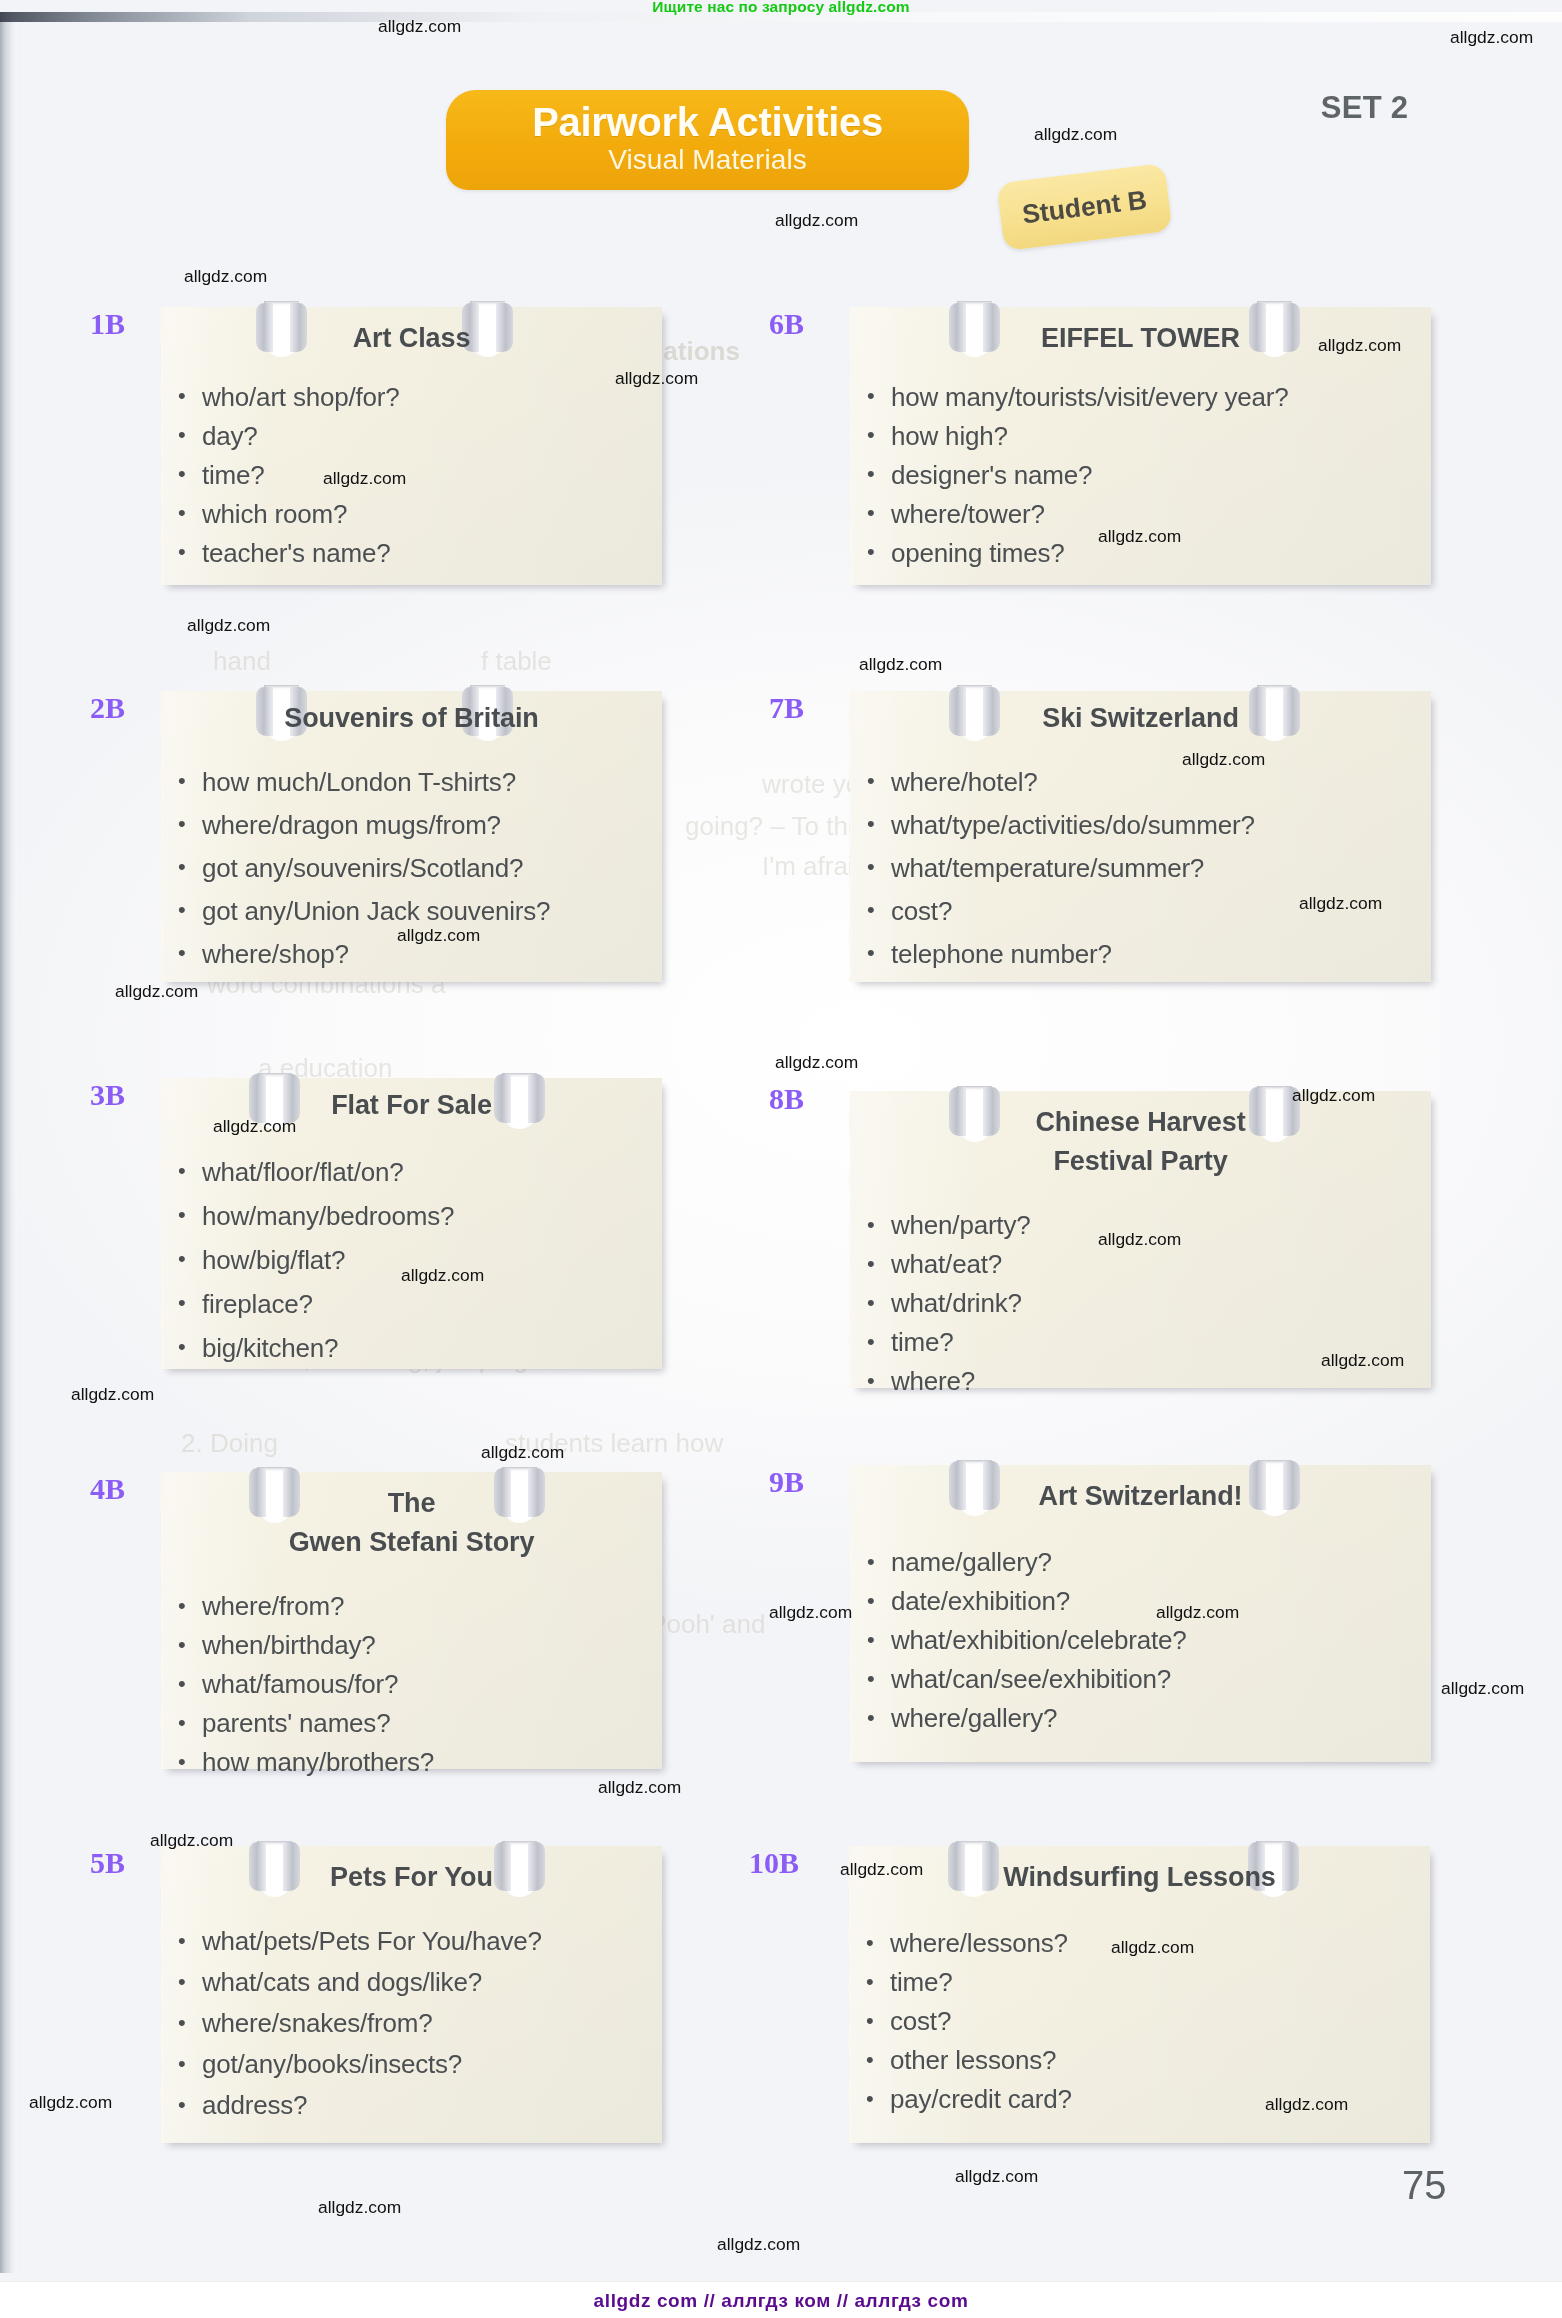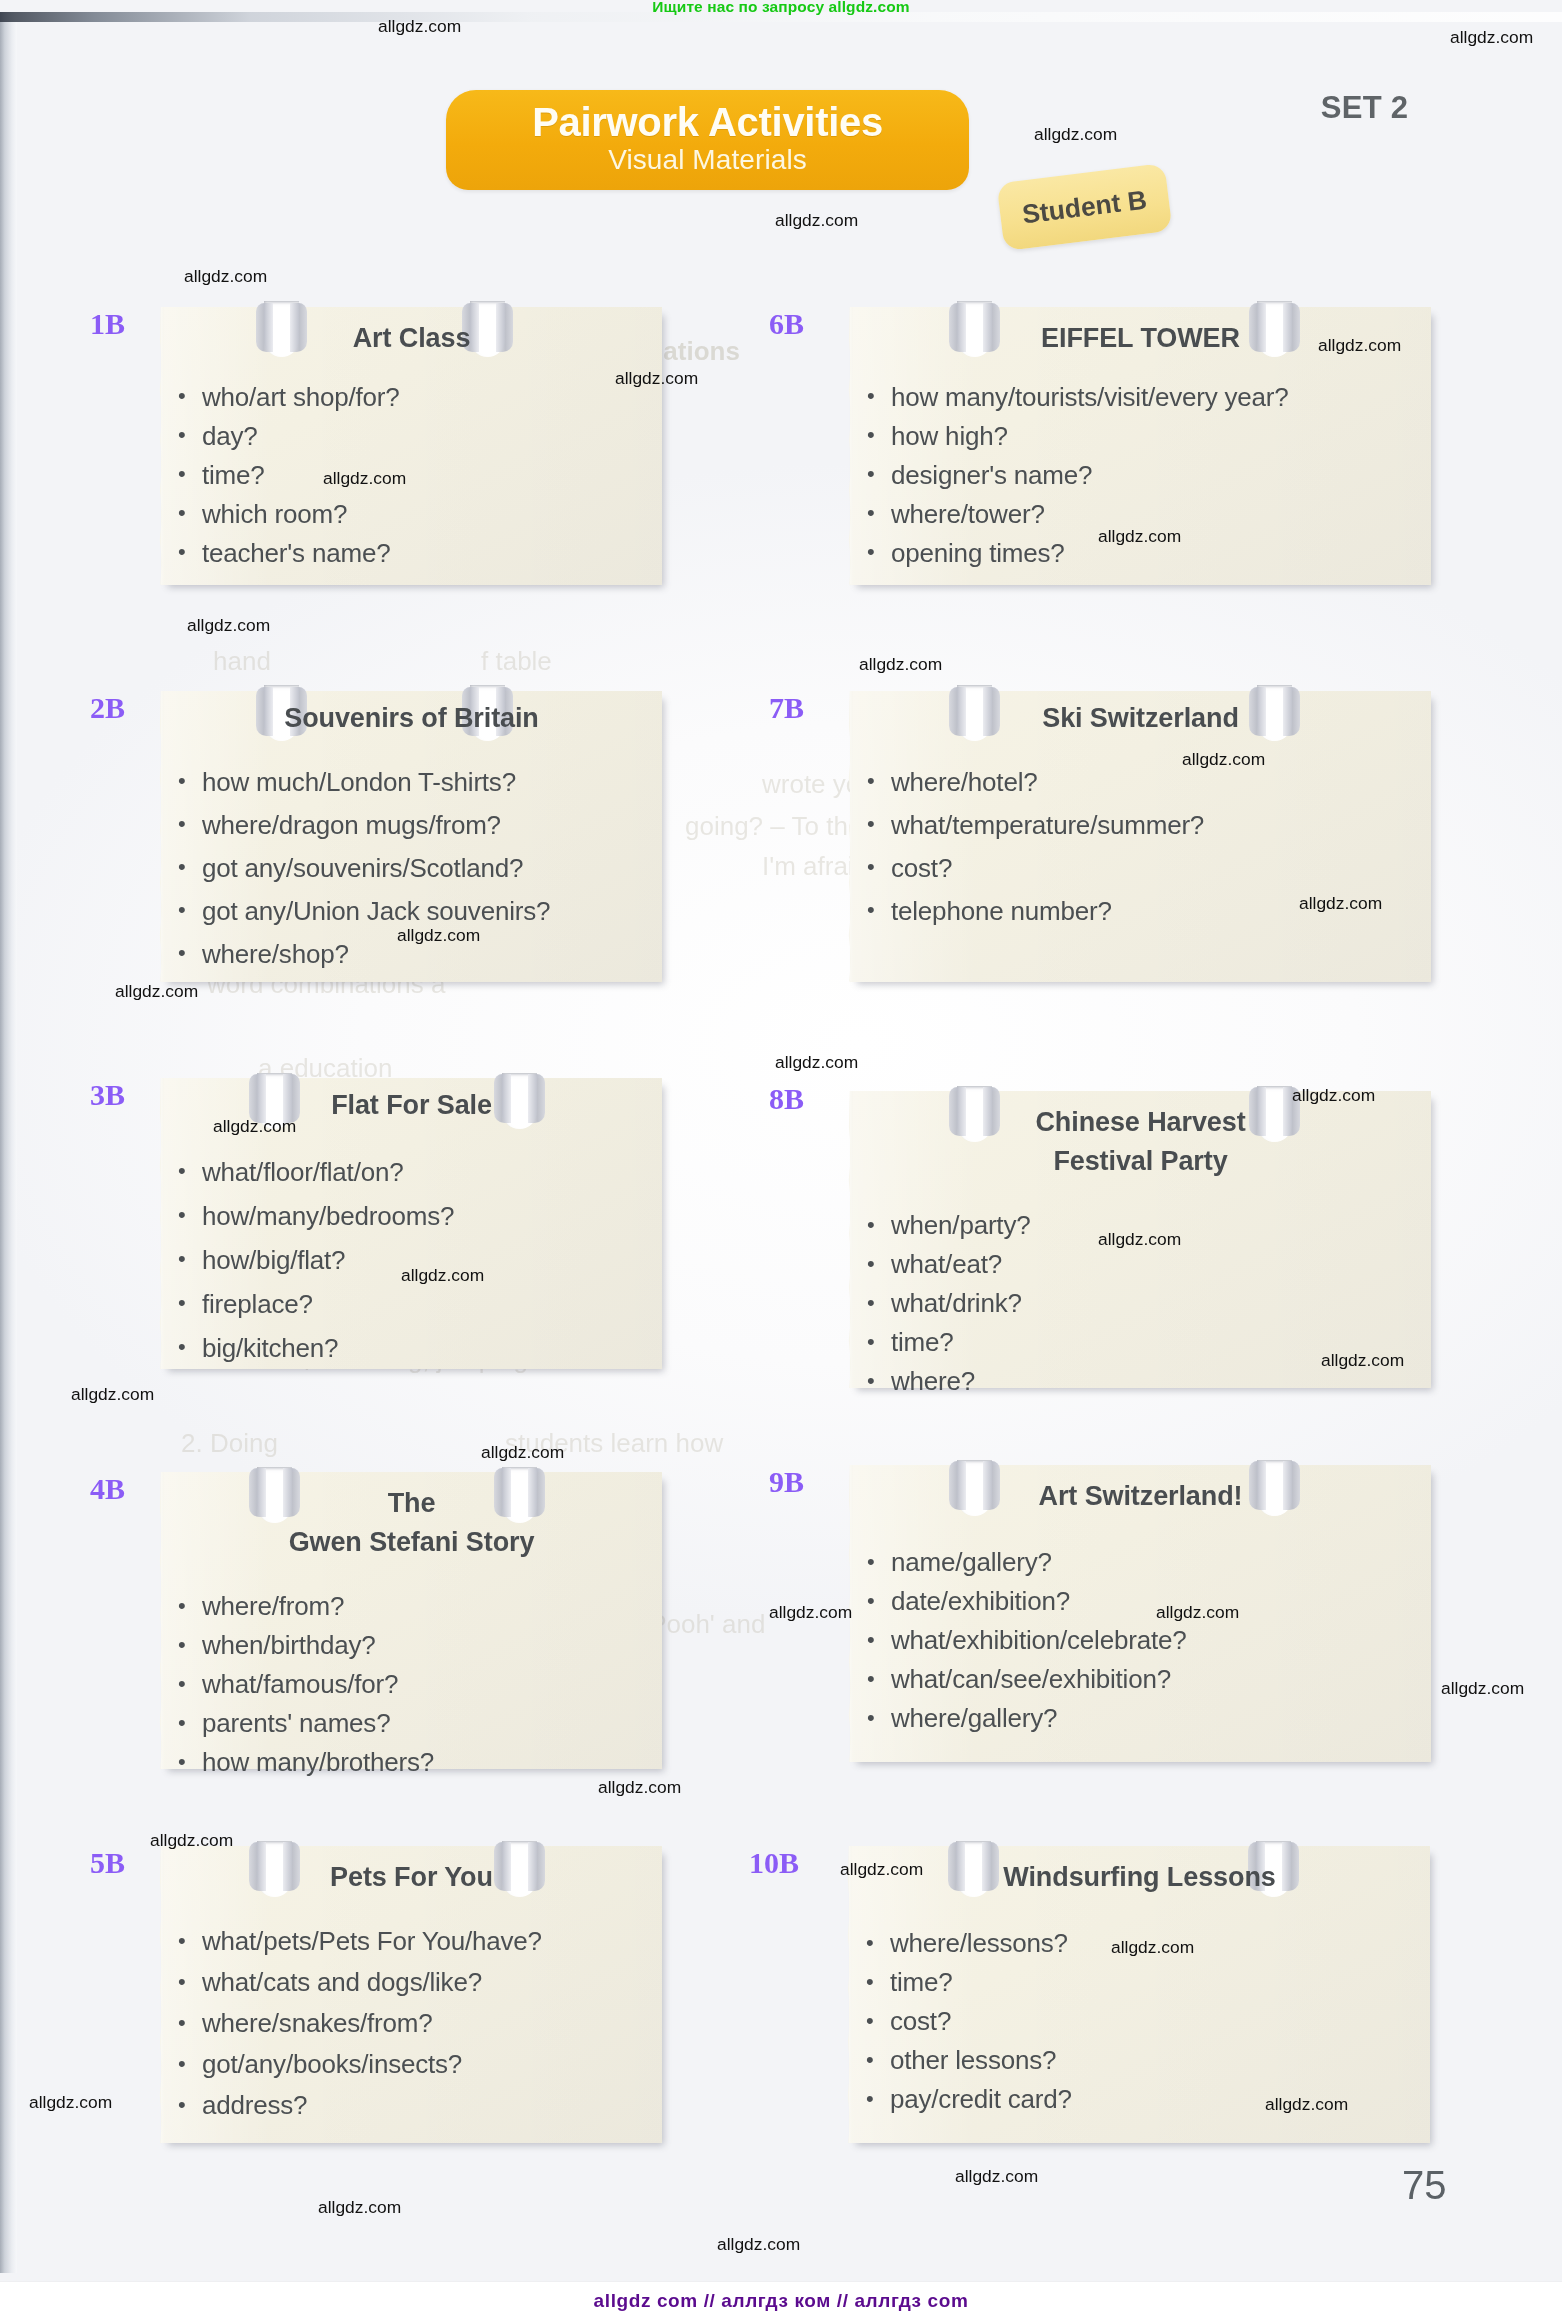--- a/index.html
+++ b/index.html
@@ -287,20 +287,21 @@
           <div class="ring"></div>
           <div class="ring r"></div>
         </div>
       <div class="notch" style="left:407px;">
           <div class="ring"></div>
           <div class="ring r"></div>
         </div>
       <div class="card-title" style="top:10.3px;">Ski Switzerland</div>
       <ul class="items" style="top:70px;line-height:43px;">
         <li>where/hotel?</li>
+        <li>what/type/activities/do/summer?</li>
         <li>what/temperature/summer?</li>
         <li>cost?</li>
         <li>telephone number?</li>
       </ul>
     </div>
   </div>
 
   <div class="card-wrap" style="left:90px;top:1065px;width:646px;height:323px;">
     <div class="cardno" style="left:0;top:13px;">3B</div>
     <div class="card" style="left:71px;top:13px;width:501px;height:291px;">

